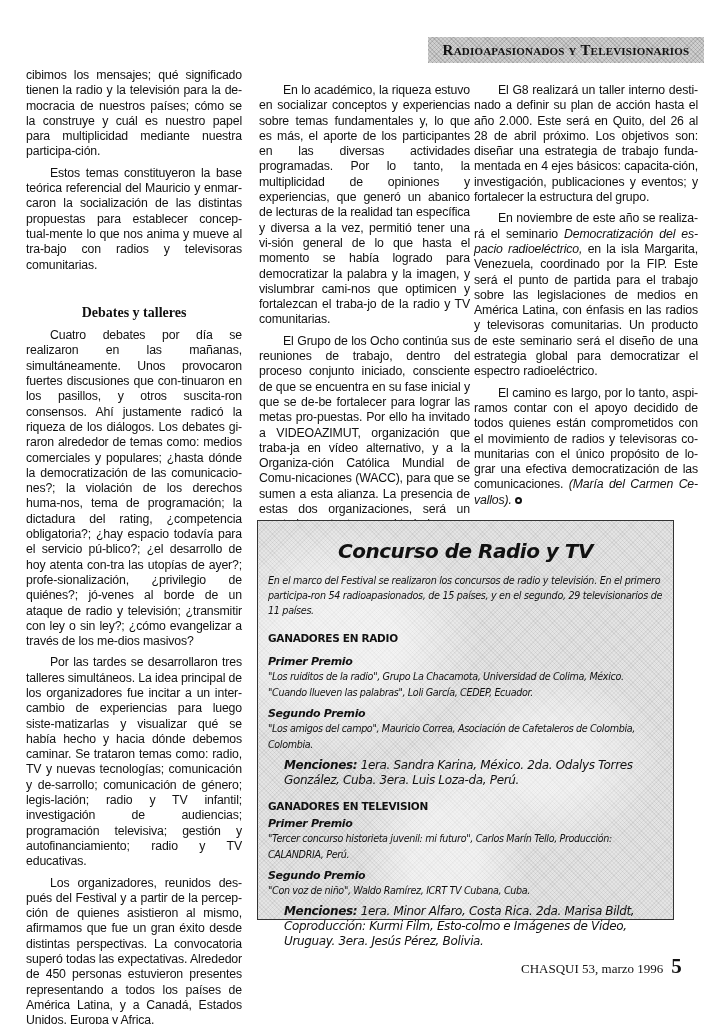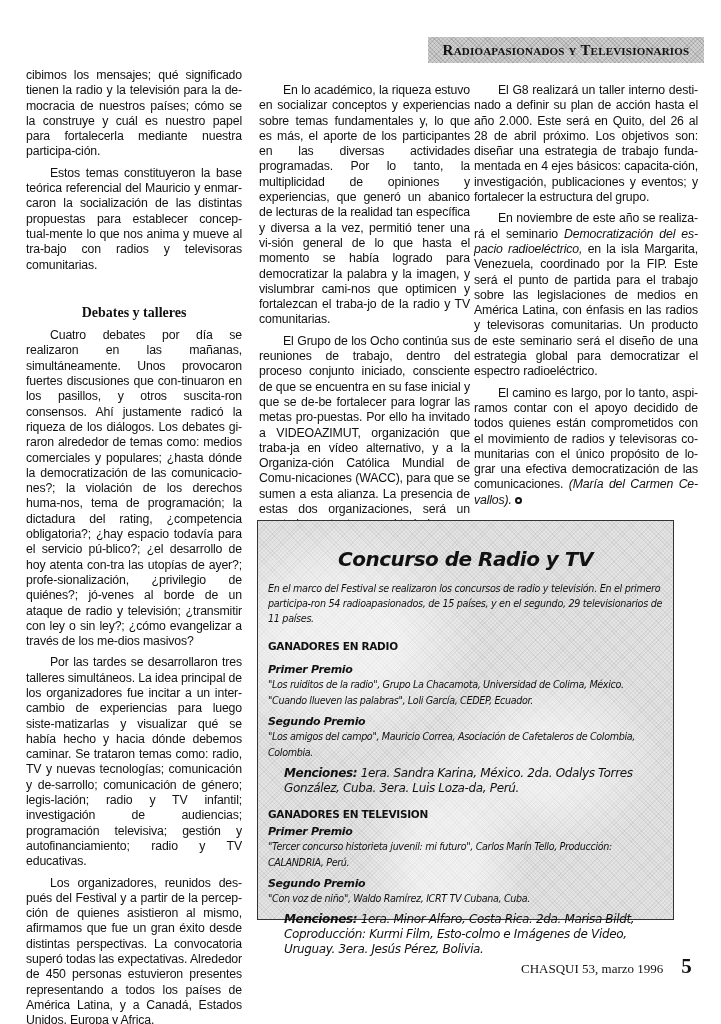--- a/index.html
+++ b/index.html
@@ -36,50 +36,50 @@
     position:absolute; left:257px; top:520px; width:417px; height:400px;
     border:1.5px solid #333; box-sizing:border-box;
     background-color:#e4e4e4;
     background-image:
       radial-gradient(ellipse at 20% 30%, rgba(255,255,255,0.55) 0 12%, transparent 30%),
       radial-gradient(ellipse at 70% 60%, rgba(255,255,255,0.5) 0 10%, transparent 28%),
       radial-gradient(ellipse at 45% 85%, rgba(255,255,255,0.5) 0 10%, transparent 26%),
       repeating-linear-gradient(45deg, rgba(0,0,0,0.06) 0 1px, transparent 1px 3px),
       repeating-linear-gradient(-45deg, rgba(0,0,0,0.05) 0 1px, transparent 1px 3px);
     font-family:"DejaVu Sans", sans-serif; color:#111;
-    padding:8px 10px;
+    padding:0 10px;
   }
   .box-title {
     font-family:"DejaVu Sans", sans-serif; font-weight:bold; font-style:italic;
     font-size:20px; text-align:center; margin:18px 0 10px 0; letter-spacing:-0.5px;
   }
   .box-intro { font-style:italic; font-size:9.6px; line-height:15px; margin:0 0 14px 0; letter-spacing:-0.3px; }
   .box-sec { font-weight:bold; font-size:10.5px; text-align:left; margin:0 0 10px 0; letter-spacing:-0.3px; }
   .box-prize { font-weight:bold; font-style:italic; font-size:11px; margin:0; line-height:15px; letter-spacing:-0.3px; }
   .box-entry { font-style:italic; font-size:9.6px; line-height:16px; margin:0; letter-spacing:-0.35px; }
   .box-group { margin-bottom:5px; }
   .box-mentions { font-style:italic; font-size:12px; line-height:15px; margin:0 0 12px 16px; letter-spacing:-0.35px; }
   .box-mentions .label { font-weight:bold; }
   .box-sec2 { margin-top:2px; margin-bottom:4px; }
 
   .footer {
     position:absolute; left:521px; top:954px; font-family:"Liberation Serif", serif;
-    font-size:13px; color:#111; display:flex; align-items:baseline; gap:18px;
+    font-size:13px; color:#111; display:flex; align-items:baseline; gap:8px;
   }
   .page-num { font-family:"Liberation Serif", serif; font-weight:bold; font-size:21px; }
 </style>
 </head>
 <body>
 
 <div class="header-band">
   <span class="header-text">Radioapasionados y Televisionarios</span>
 </div>
 
 <div class="col col1">
-  <p class="noindent">cibimos los mensajes; qué significado tienen la radio y la televisión para la de-mocracia de nuestros países; cómo se la construye y cuál es nuestro papel para fortalecerla mediante nuestra participa-ción.</p>
+  <p class="noindent">cibimos los mensajes; qué significado tienen la radio y la televisión para la de-mocracia de nuestros países; cómo se la construye y cuál es nuestro papel para multiplicidad mediante nuestra participa-ción.</p>
   <p>Estos temas constituyeron la base teórica referencial del Mauricio y enmar-caron la socialización de las distintas propuestas para establecer concep- tual-mente lo que nos anima y mueve al tra-bajo con radios y televisoras comunitarias.</p>
   <div class="subhead">Debates y talleres</div>
   <p>Cuatro debates por día se realizaron en las mañanas, simultáneamente. Unos provocaron fuertes discusiones que con-tinuaron en los pasillos, y otros suscita-ron consensos. Ahí justamente radicó la riqueza de los diálogos. Los debates gi-raron alrededor de temas como: medios comerciales y populares; ¿hasta dónde la democratización de las comunicacio-nes?; la violación de los derechos huma-nos, tema de programación; la dictadura del rating, ¿competencia obligatoria?; ¿hay espacio todavía para el servicio pú-blico?; ¿el desarrollo de hoy atenta con-tra las utopías de ayer?; profe-sionalización, ¿privilegio de quiénes?; jó-venes al borde de un ataque de radio y televisión; ¿transmitir con ley o sin ley?; ¿cómo evangelizar a través de los me-dios masivos?</p>
   <p>Por las tardes se desarrollaron tres talleres simultáneos. La idea principal de los organizadores fue incitar a un inter-cambio de experiencias para luego siste-matizarlas y visualizar qué se había hecho y hacia dónde debemos caminar. Se trataron temas como: radio, TV y nuevas tecnologías; comunicación y de-sarrollo; comunicación de género; legis-lación; radio y TV infantil; investigación de audiencias; programación televisiva; gestión y autofinanciamiento; radio y TV educativas.</p>
   <p>Los organizadores, reunidos des-pués del Festival y a partir de la percep-ción de quienes asistieron al mismo, afirmamos que fue un gran éxito desde distintas perspectivas. La convocatoria superó todas las expectativas. Alrededor de 450 personas estuvieron presentes representando a todos los países de América Latina, y a Canadá, Estados Unidos, Europa y Africa.</p>
 </div>
 
 <div class="col col2">
   <p>En lo académico, la riqueza estuvo en socializar conceptos y experiencias sobre temas fundamentales y, lo que es más, el aporte de los participantes en las diversas actividades programadas. Por lo tanto, la multiplicidad de opiniones y experiencias, que generó un abanico de lecturas de la realidad tan específica y diversa a la vez, permitió tener una vi-sión general de lo que hasta el momento se había logrado para democratizar la palabra y la imagen, y vislumbrar cami-nos que optimicen y fortalezcan el traba-jo de la radio y TV comunitarias.</p>
   <p>El Grupo de los Ocho continúa sus reuniones de trabajo, dentro del proceso conjunto iniciado, consciente de que se encuentra en su fase inicial y que se de-be fortalecer para lograr las metas pro-puestas. Por ello ha invitado a VIDEOAZIMUT, organización que traba-ja en vídeo alternativo, y a la Organiza-ción Católica Mundial de Comu-nicaciones (WACC), para que se sumen a esta alianza. La presencia de estas dos organizaciones, será un aporte im-portante para el trabajo.</p>

